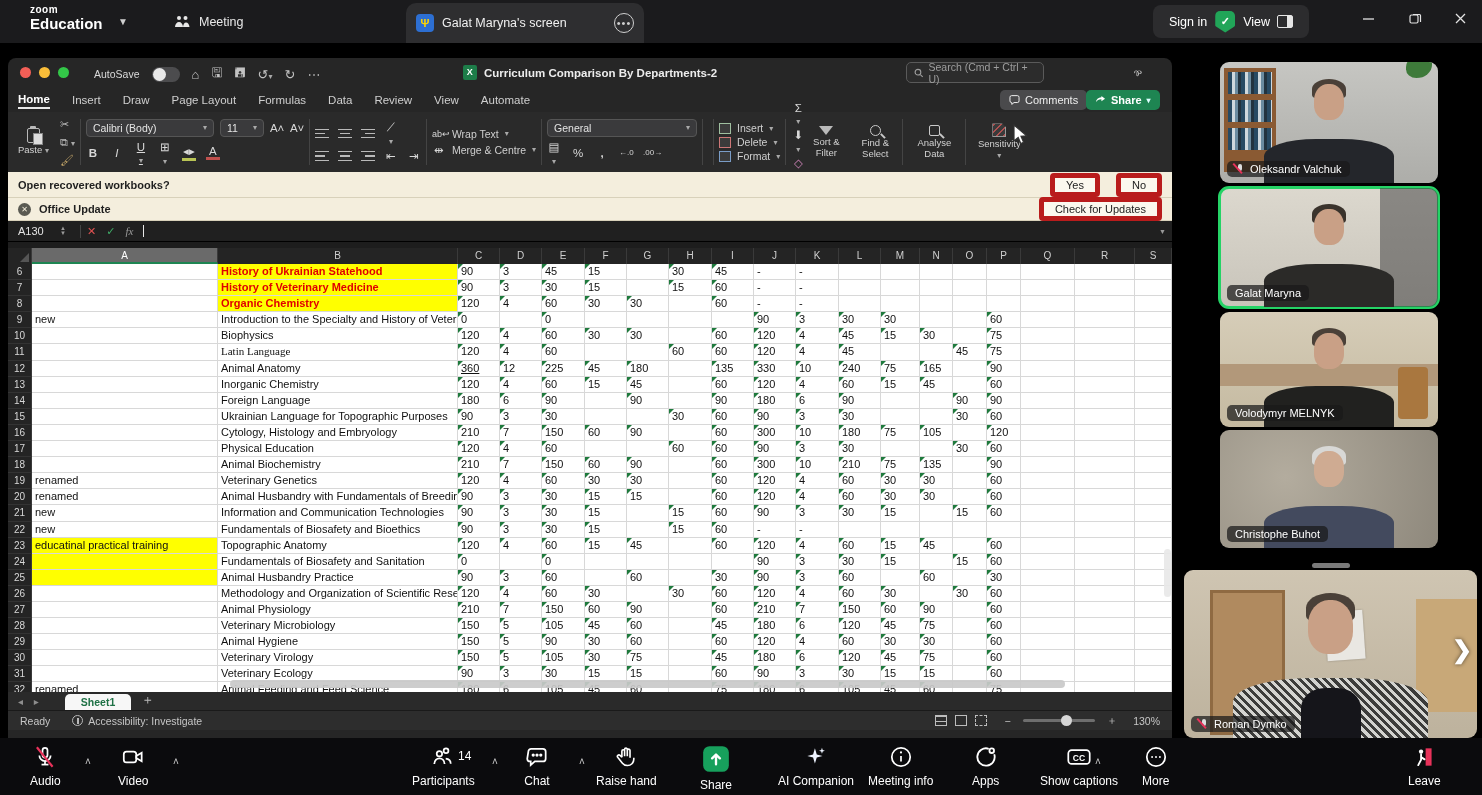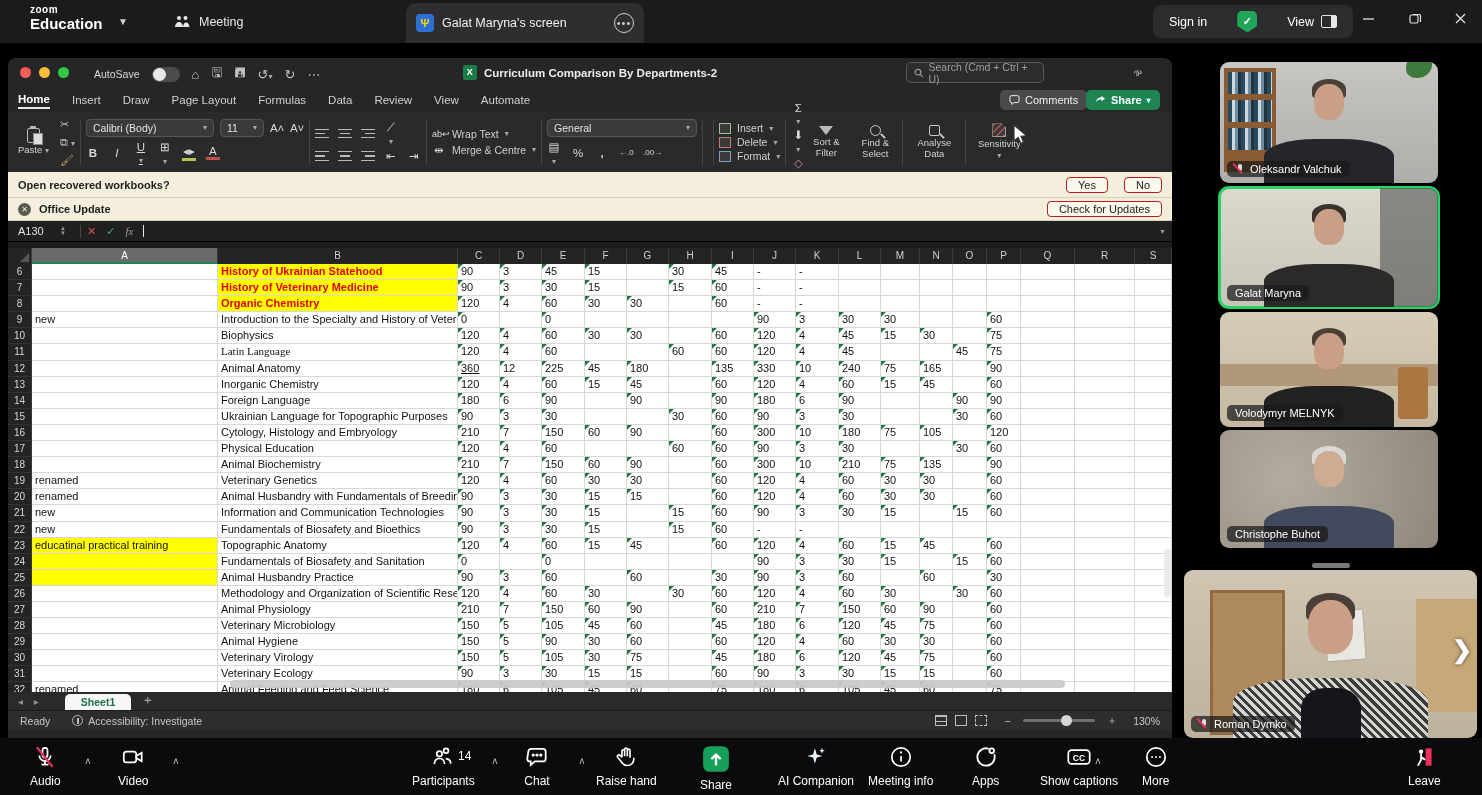--- a/index.html
+++ b/index.html
@@ -11,21 +11,21 @@
   
   .topbar { position:absolute; left:0; top:0; width:1482px; height:43px; background:#1b1b1d; }
   .zlogo { position:absolute; left:30px; top:5px; line-height:1; cursor:default; }
   .zlogo .l1 { font-size:10px; font-weight:bold; letter-spacing:.5px; }
   .zlogo .l2 { font-size:15px; font-weight:bold; margin-top:1px; }
   .logo-chev { position:absolute; left:118px; top:16px; color:#cfcfcf; font-size:10px; }
   .mtab { position:absolute; left:160px; top:0; height:43px; display:flex; align-items:center; gap:8px; padding:0 14px; color:#e8e8e8; font-size:12.5px; }
   .scrtab { position:absolute; left:406px; top:3px; width:238px; height:40px; background:#2e2e30; border-radius:10px 10px 0 0; display:flex; align-items:center; gap:8px; padding:0 10px; font-size:12.5px; color:#f0f0f0; }
   .appico { width:18px; height:18px; border-radius:4px; background:#2d6fd2; display:flex; align-items:center; justify-content:center; color:#ffd500; font-size:11px; font-weight:bold; }
   .tab-ellipsis { margin-left:auto; width:20px; height:20px; border:1.4px solid #cfcfcf; border-radius:50%; color:#cfcfcf; display:flex; align-items:center; justify-content:center; font-size:11px; letter-spacing:1px; }
-  .signpill { position:absolute; left:1153px; top:5px; height:33px; background:#2c2c2e; border-radius:8px; display:flex; align-items:center; gap:30px; padding:0 16px; font-size:12.5px; }
+  .signpill { position:absolute; left:1153px; top:5px; height:33px; background:#2c2c2e; border-radius:8px; display:flex; align-items:center; gap:8px; padding:0 16px; font-size:12.5px; }
   .shieldok { width:20px; height:22px; background:#21a558; border-radius:5px 5px 8px 8px; clip-path:polygon(0 0,100% 0,100% 70%,50% 100%,0 70%); display:flex; align-items:center; justify-content:center; color:#fff; font-size:11px; font-weight:bold; }
   .viewico { width:16px; height:13px; border:1.5px solid #e6e6e6; border-radius:2px; position:relative; }
   .viewico:after { content:""; position:absolute; right:0; top:0; width:5px; height:100%; background:#e6e6e6; }
   .winbtn { position:absolute; top:12px; color:#e3e3e3; font-size:14px; width:20px; text-align:center; }
   .winbtn svg { display:block; margin:auto; }
   
   .excel { position:absolute; left:8px; top:58px; width:1164px; height:752px; background:#262626; overflow:hidden; border-radius:8px 8px 0 0; }
   .xtitle { position:absolute; left:0; top:0; width:100%; height:30px; }
   .tl { position:absolute; top:9px; width:11px; height:11px; border-radius:50%; }
   .xtools { position:absolute; left:86px; top:5px; display:flex; align-items:center; gap:12px; color:#c9c9c9; }
@@ -64,21 +64,21 @@
   .styico { width:16px; height:14px; border:1px solid #888; background:linear-gradient(135deg,#4f81bd 0 50%, #e8e8e8 50%); }
   .sqico { width:12px; height:11px; border:1.3px solid #9fbf9f; background:#3b3b3b; }
   .sqico.red { border-color:#c77; } .sqico.blue { border-color:#7a9cc6; }
   .funnel { width:0; height:0; border-left:7px solid transparent; border-right:7px solid transparent; border-top:9px solid #b9b9b9; position:relative; }
   .mag { width:11px; height:11px; border:1.6px solid #c9c9c9; border-radius:50%; position:relative; }
   .mag:after { content:""; position:absolute; left:9px; top:9px; width:6px; height:1.8px; background:#c9c9c9; transform:rotate(45deg); }
   .tagico { width:14px; height:14px; background:repeating-linear-gradient(135deg,#b05050 0 2px,#3a3a3a 2px 5px); clip-path:polygon(0 0,70% 0,100% 30%,100% 100%,0 100%); border:1px solid #999; }
   
   .banner { position:absolute; left:0; width:100%; background:#f4eedd; color:#1f1f1f; font-size:11px; display:flex; align-items:center; padding:0 10px; gap:8px; border-bottom:1px solid #d8d1ba; }
   .banner b { font-weight:bold; }
-  .bbtn { border:1px solid #b91c1c; background:#fbf8ee; color:#222; border-radius:4px; font-size:11px; padding:1px 11px; margin-left:8px; }
+  .bbtn { border:5px solid #b91c1c; background:#fbf8ee; color:#222; border-radius:4px; font-size:11px; padding:1px 11px; margin-left:8px; }
   .updico { width:13px; height:13px; border-radius:50%; background:#5a5a52; color:#f4eedd; font-size:8px; display:flex; align-items:center; justify-content:center; }
   
   .fbar { position:absolute; left:0; top:163px; width:100%; height:21px; background:#202020; display:flex; align-items:center; font-size:11px; border-bottom:1px solid #000; }
   .namebox { width:52px; padding-left:10px; color:#e4e4e4; }
   .stepper { display:flex; flex-direction:column; font-size:6px; color:#9a9a9a; line-height:5px; margin-right:8px; }
   .fdiv { width:1px; height:13px; background:#454545; margin:0 6px; }
   .fx { font-style:italic; color:#9a9a9a; font-family:"Liberation Serif",serif; }
   .caret { width:1px; height:12px; background:#e8e8e8; margin-left:10px; }
   
   .gridwrap { position:absolute; left:0; top:184px; width:100%; height:450px; background:#1d1d1d; overflow:hidden; }

